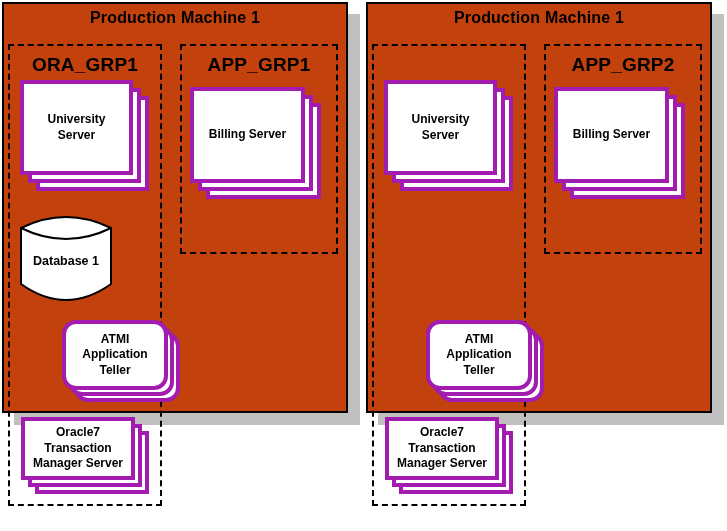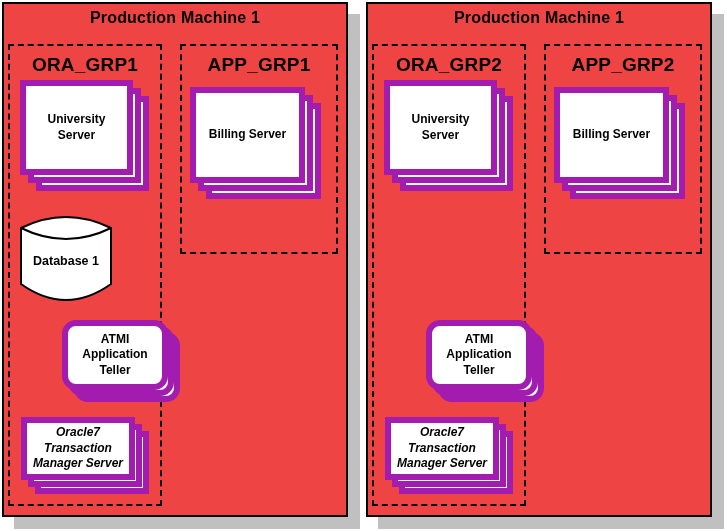--- a/index.html
+++ b/index.html
@@ -19,22 +19,22 @@
     position: relative;
     width: 727px;
     height: 531px;
     background: #ffffff;
   }
 
   .machine {
     position: absolute;
     top: 2px;
     width: 346px;
-    height: 515px;
-    background: #ef4444;
+    height: 411px;
+    background: #c2410c;
     border: 2px solid #000000;
     box-shadow: 12px 12px 0 #c0c0c0;
   }
   .machine-1 { left: 2px; }
   .machine-2 { left: 366px; }
 
   .machine-title {
     position: absolute;
     top: 5px;
     left: 0;
@@ -59,21 +59,21 @@
     width: 100%;
     text-align: center;
     font-size: 19px;
     letter-spacing: 0.2px;
   }
 
   .stack { position: absolute; }
   .stack .layer {
     position: absolute;
     background: #ffffff;
-    border: 6px solid #a21caf;
+    border: 4px solid #a21caf;
   }
   .stack .front {
     display: flex;
     align-items: center;
     justify-content: center;
     text-align: center;
     font-size: 12px;
     line-height: 1.3;
     white-space: pre-line;
     padding: 2px;
@@ -98,21 +98,21 @@
 
   
   .atmi-stack { left: 8px; top: 274px; width: 118px; height: 82px; }
   .atmi-stack .layer { width: 106px; height: 70px; border-radius: 14px; margin-left: 44px; }
   .atmi-stack .front { left: 0;    top: 0; }
   .atmi-stack .mid   { left: 6px;  top: 6px; }
   .atmi-stack .back  { left: 12px; top: 12px; }
 
   
   .oracle7-stack { left: 11px; top: 371px; width: 128px; height: 77px; }
-  .oracle7-stack .layer { width: 114px; height: 63px; font-style: italic; }
+  .oracle7-stack .layer { width: 114px; height: 63px; }
   .oracle7-stack .front { left: 0;    top: 0; }
   .oracle7-stack .mid   { left: 7px;  top: 7px; }
   .oracle7-stack .back  { left: 14px; top: 14px; }
 
   
   .cylinder {
     position: absolute;
     left: 9px;
     top: 158px;
     width: 94px;
@@ -179,21 +179,20 @@
         <div class="layer mid"></div>
         <div class="layer front">Billing Server</div>
       </div>
     </div>
   </div>
 
   <div class="machine machine-2">
     <div class="machine-title">Production Machine 1</div>
 
     <div class="group ora-group">
-      <div class="group-label">ORA_GRP2</div>
 
       <div class="stack university-stack">
         <div class="layer back"></div>
         <div class="layer mid"></div>
         <div class="layer front">University
 Server</div>
       </div>
 
 
       <div class="stack atmi-stack">

